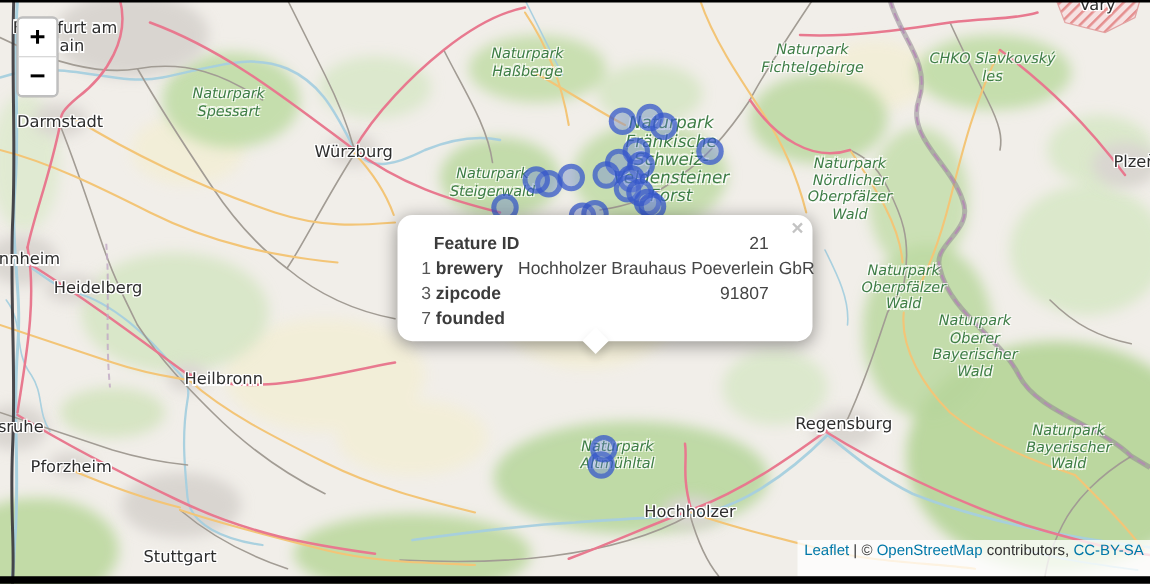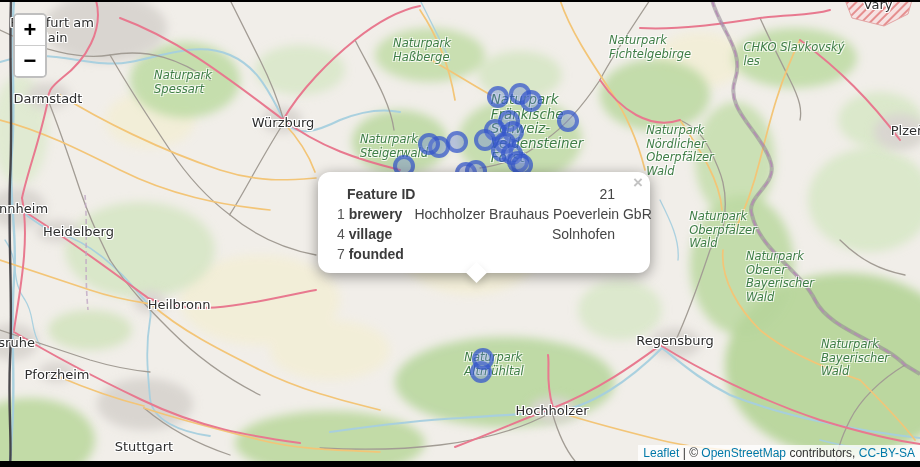--- a/index.html
+++ b/index.html
@@ -14,21 +14,21 @@
   
   .city-label{
     position:absolute;transform:translate(-50%,-50%);
     font-family:"DejaVu Sans",sans-serif;font-size:13px;color:#2e2e2e;
     white-space:pre-line;text-align:center;line-height:15px;z-index:3;
     text-shadow:1px 1px 0 #fff,-1px 1px 0 #fff,1px -1px 0 #fff,-1px -1px 0 #fff,0 1px 0 #fff,0 -1px 0 #fff,1px 0 0 #fff,-1px 0 0 #fff;
   }
   .park-label{
     position:absolute;transform:translate(-50%,-50%);
     font-family:"DejaVu Sans",sans-serif;font-style:italic;font-size:11.5px;color:#3e7d46;
-    white-space:pre-line;line-height:13.5px;z-index:3;
+    white-space:pre-line;text-align:center;line-height:13.5px;z-index:3;
     text-shadow:1px 1px 0 rgba(255,255,255,.75),-1px -1px 0 rgba(255,255,255,.75),1px -1px 0 rgba(255,255,255,.75),-1px 1px 0 rgba(255,255,255,.75);
   }
   .park-label.big{font-size:13.5px;line-height:14.5px;}
 
   
   .marker{
     position:absolute;width:14px;height:14px;border-radius:50%;
     transform:translate(-50%,-50%);
     border:4px solid rgba(41,78,201,.60);
     background:rgba(105,130,215,.38);
@@ -65,21 +65,21 @@
   .prow .plabel{white-space:nowrap;}
   .prow .pnum{color:#555;font-weight:normal;}
   .prow .pkey{font-weight:bold;color:#3c3c3c;}
   .prow .pval{flex:1;text-align:right;padding-left:12px;white-space:nowrap;}
   .prow.title-row .pkey{margin-left:10px;}
   .prow a{color:#0074b8;text-decoration:underline;}
 
   
   #attribution{
     position:absolute;right:0;bottom:6px;z-index:15;
-    background:rgba(255,255,255,.78);padding:1px 5px 1px 5px;
+    background:rgba(255,255,255,.78);padding:1px 5px 14px 5px;
     font-size:12px;color:#333;line-height:14px;white-space:nowrap;
   }
   #attribution a{color:#0078a8;text-decoration:none;}
 
   
   #edge-top{position:absolute;left:0;top:0;width:920px;height:2px;background:#000;z-index:30;}
   #edge-bottom{position:absolute;left:0;bottom:0;width:920px;height:6px;background:#000;z-index:30;}
 </style>
 </head>
 <body>
@@ -301,22 +301,22 @@
       <div class="prow title-row">
         <span class="plabel"><span class="pkey">Feature ID</span></span>
         <span class="pval">21</span>
       </div>
       <div id="popup-rows">
           <div class="prow">
             <span class="plabel"><span class="pnum">1 </span><span class="pkey">brewery</span></span>
             <span class="pval">Hochholzer Brauhaus Poeverlein GbR</span>
           </div>
           <div class="prow">
-            <span class="plabel"><span class="pnum">4 </span><span class="pkey">village</span></span>
-            <span class="pval">Solnhofen</span>
+            <span class="plabel"><span class="pnum">3 </span><span class="pkey">zipcode</span></span>
+            <span class="pval">91807</span>
           </div>
           <div class="prow">
             <span class="plabel"><span class="pnum">7 </span><span class="pkey">founded</span></span>
           </div>
         </div>
     </div>
     <div id="popup-tip"></div>
   </div>
 
   <div id="zoom-control">

